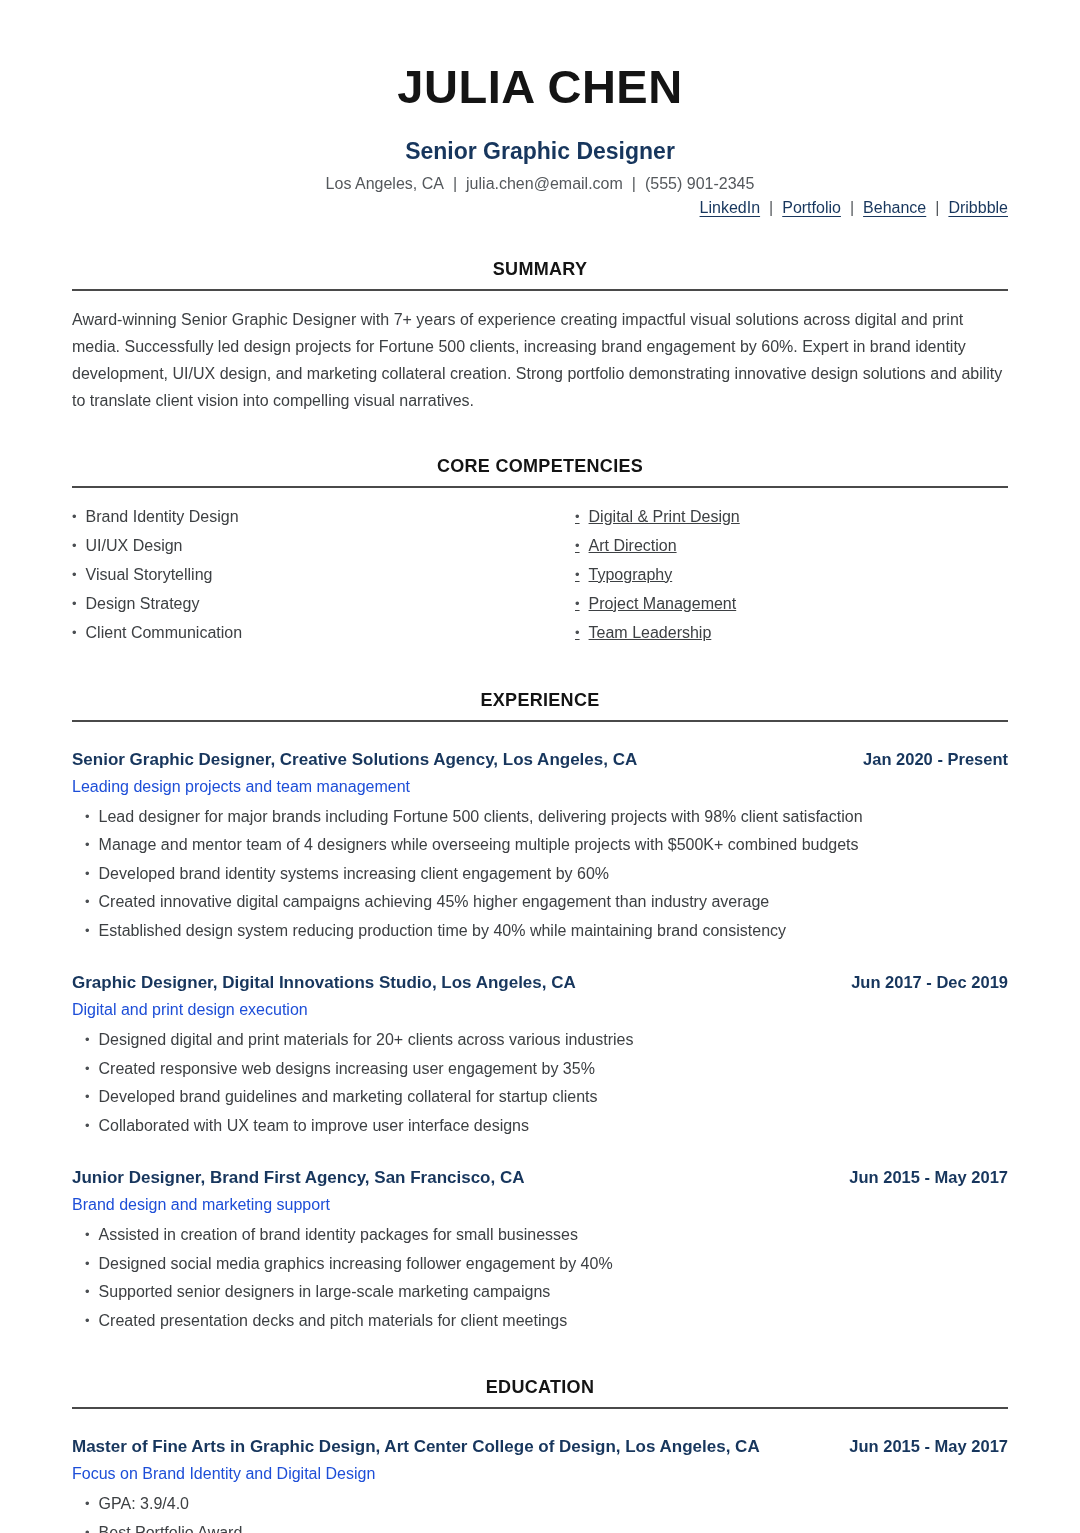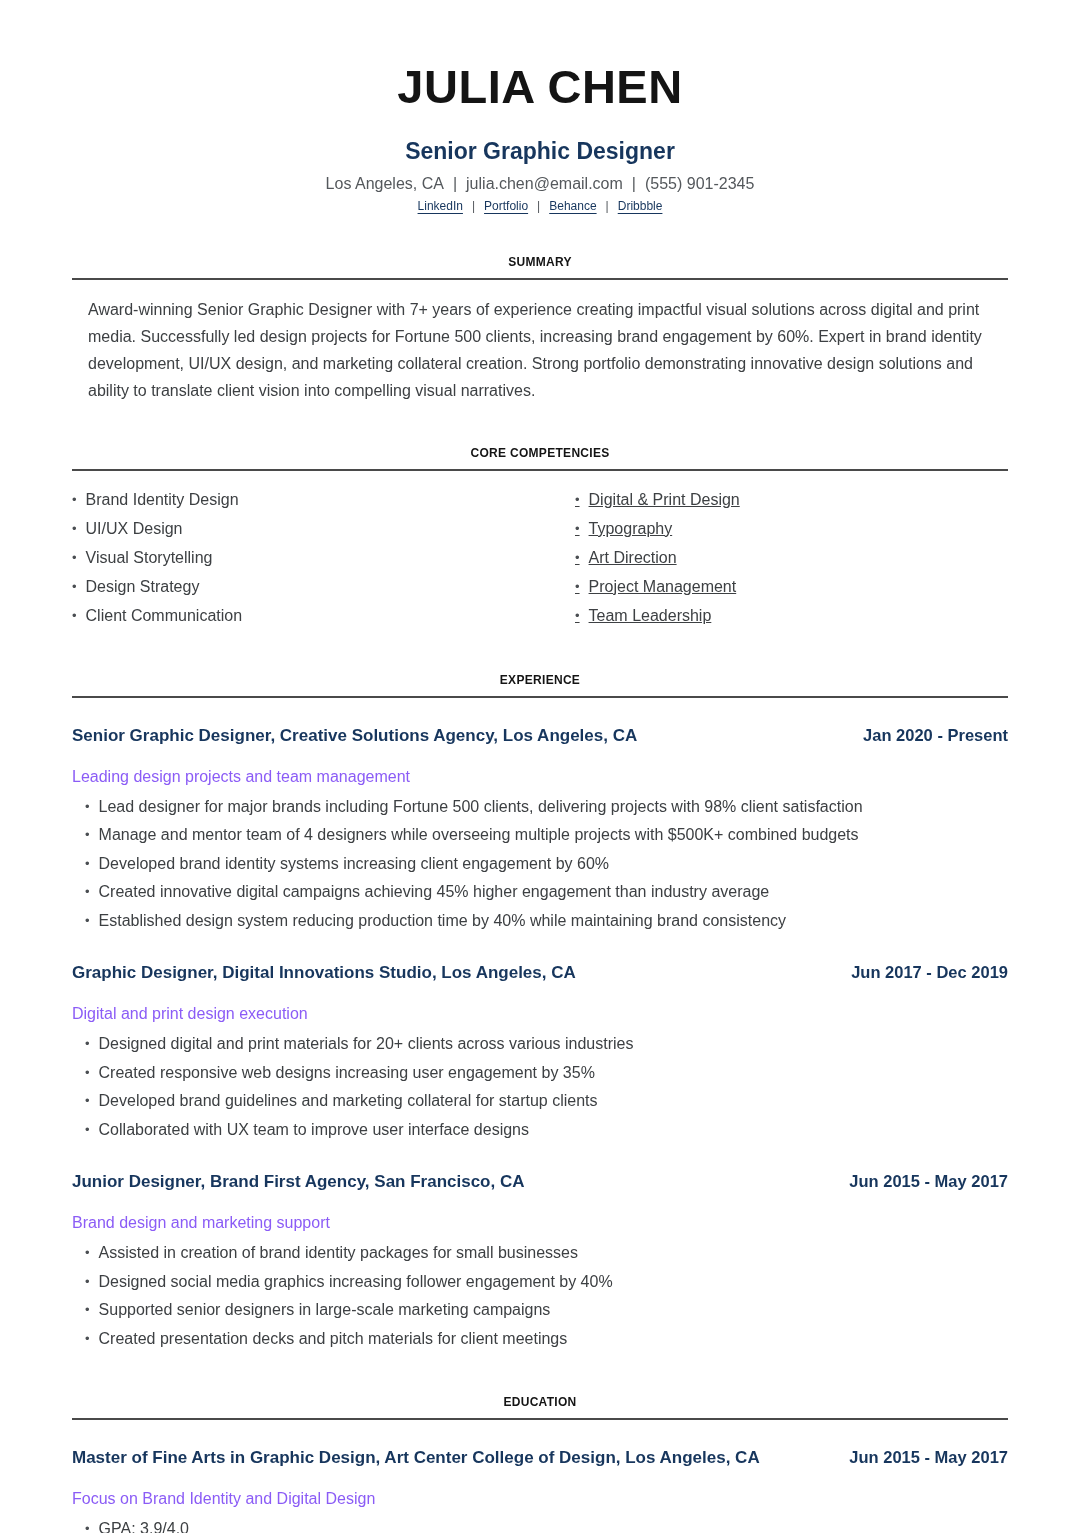--- a/index.html
+++ b/index.html
@@ -29,48 +29,48 @@
     margin-top: 25px;
     font-size: 23px;
     font-weight: 700;
     color: #17365d;
   }
   .contact-line {
     margin-top: 10px;
     font-size: 16px;
     color: #54585c;
   }
-  .links-line { margin-top: 6px; font-size: 12px; }
+  .links-line { margin-top: 6px; font-size: 16px; text-align: right; }
   .links-line a {
     color: #17365d;
     text-decoration: underline;
     text-underline-offset: 3px;
     cursor: pointer;
   }
   .sep { color: #54585c; padding: 0 9px; }
 
   
   .section { margin-top: 42px; }
   .section-heading {
     text-align: center;
     margin: 0 0 9px 0;
-    font-size: 12px;
+    font-size: 18px;
     font-weight: 700;
     letter-spacing: 0.3px;
     color: #141414;
   }
   .rule {
     height: 2px;
     background: #4a4a4a;
     border: 0;
     margin: 0 0 15px 0;
   }
 
   .summary-text {
-    margin: 16px;
+    margin: 0;
     font-size: 16px;
     line-height: 27px;
     color: #3d4043;
   }
 
   
   .comp-grid { display: grid; grid-template-columns: 1fr 1fr; }
   .comp-col.right { padding-left: 35px; text-decoration: underline; }
   .comp-item { font-size: 16px; line-height: 28px; color: #3d4043; }
 
@@ -97,23 +97,23 @@
     color: #17365d;
   }
   .entry-dates {
     font-size: 16.5px;
     font-weight: 700;
     color: #17365d;
     white-space: nowrap;
     margin-left: 24px;
   }
   .entry-summary {
-    margin-top: 22px;
-    font-size: 16px;
-    color: #8b5cf6;
+    margin-top: 8px;
+    font-size: 16px;
+    color: #1d4ed8;
   }
   .entry ul {
     list-style: none;
     margin: 7px 0 0 0;
     padding: 0;
   }
   .entry li {
     padding-left: 13px;
     font-size: 16px;
     line-height: 27.5px;
@@ -148,22 +148,22 @@
     <div class="comp-grid">
       <div class="comp-col left">
         <div class="comp-item"><span class="bullet">•</span><span>Brand Identity Design</span></div>
         <div class="comp-item"><span class="bullet">•</span><span>UI/UX Design</span></div>
         <div class="comp-item"><span class="bullet">•</span><span>Visual Storytelling</span></div>
         <div class="comp-item"><span class="bullet">•</span><span>Design Strategy</span></div>
         <div class="comp-item"><span class="bullet">•</span><span>Client Communication</span></div>
       </div>
       <div class="comp-col right">
         <div class="comp-item"><span class="bullet">•</span><span>Digital &amp; Print Design</span></div>
+        <div class="comp-item"><span class="bullet">•</span><span>Art Direction</span></div>
         <div class="comp-item"><span class="bullet">•</span><span>Typography</span></div>
-        <div class="comp-item"><span class="bullet">•</span><span>Art Direction</span></div>
         <div class="comp-item"><span class="bullet">•</span><span>Project Management</span></div>
         <div class="comp-item"><span class="bullet">•</span><span>Team Leadership</span></div>
       </div>
     </div>
   </section>
 
   <section class="section">
     <h2 class="section-heading">EXPERIENCE</h2>
     <div class="rule"></div>
 

